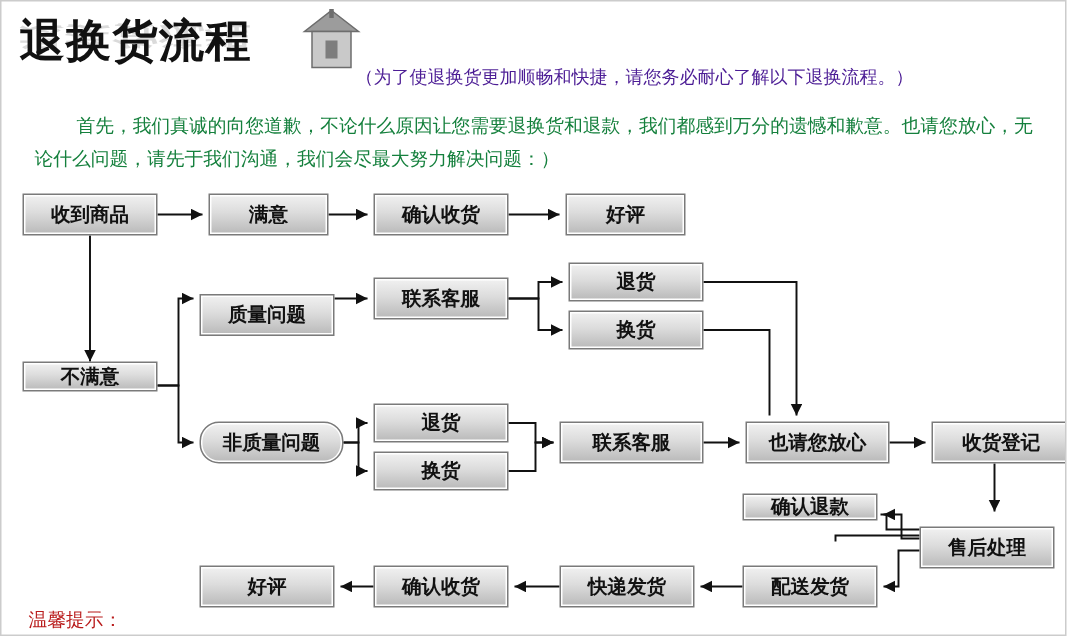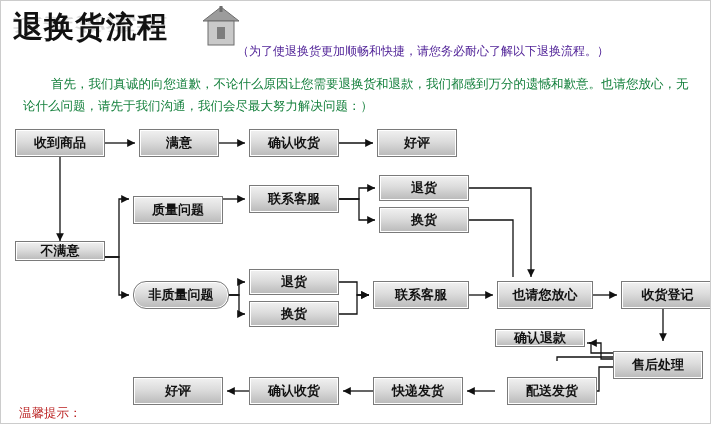--- a/index.html
+++ b/index.html
@@ -145,19 +145,19 @@
     <div class="node" style="left: 378px; top: 84px; width: 90px; height: 26px;">换货</div>
     <div class="node" style="left: 14px; top: 118px; width: 90px; height: 20px;">不满意</div>
     <div class="node" style="left: 132px; top: 158px; width: 96px; height: 28px; border-radius: 13px;">非质量问题</div>
     <div class="node" style="left: 248px; top: 146px; width: 90px; height: 26px;">退货</div>
     <div class="node" style="left: 248px; top: 178px; width: 90px; height: 26px;">换货</div>
     <div class="node" style="left: 372px; top: 158px; width: 96px; height: 28px;">联系客服</div>
     <div class="node" style="left: 496px; top: 158px; width: 96px; height: 28px;">也请您放心</div>
     <div class="node" style="left: 620px; top: 158px; width: 93px; height: 28px;">收货登记</div>
     <div class="node" style="left: 494px; top: 206px; width: 90px; height: 18px;">确认退款</div>
     <div class="node" style="left: 612px; top: 228px; width: 90px; height: 28px;">售后处理</div>
-    <div class="node" style="left: 494px; top: 254px; width: 90px; height: 28px; margin-left: 12px;">配送发货</div>
+    <div class="node" style="left: 494px; top: 254px; width: 90px; height: 28px;">配送发货</div>
     <div class="node" style="left: 372px; top: 254px; width: 90px; height: 28px;">快递发货</div>
     <div class="node" style="left: 248px; top: 254px; width: 90px; height: 28px;">确认收货</div>
     <div class="node" style="left: 132px; top: 254px; width: 90px; height: 28px;">好评</div>
   </div>
 
 <div id="footer">温馨提示：</div>
 
 </body></html>

